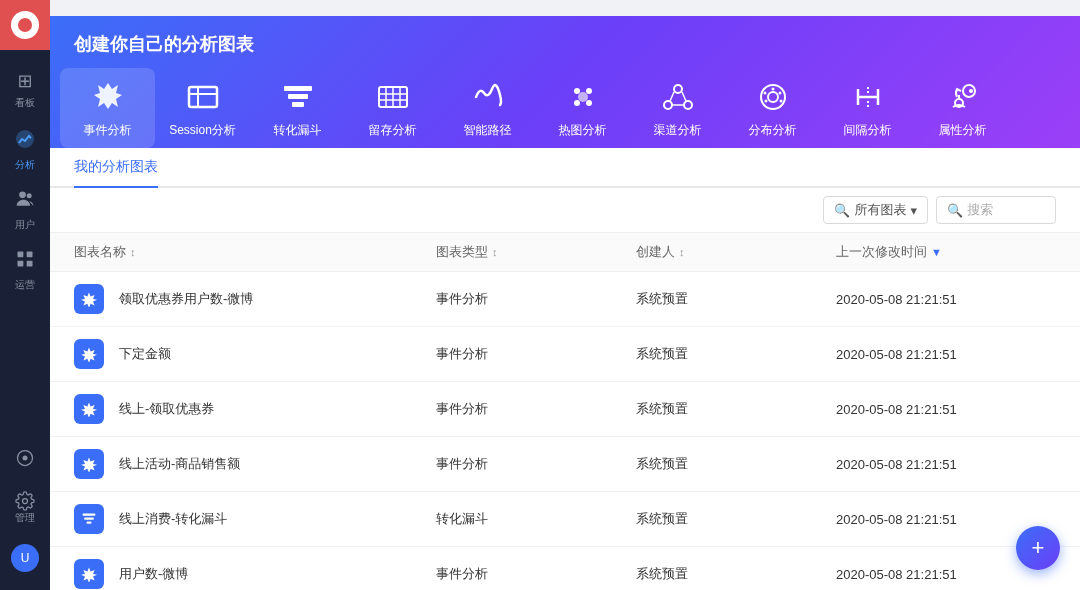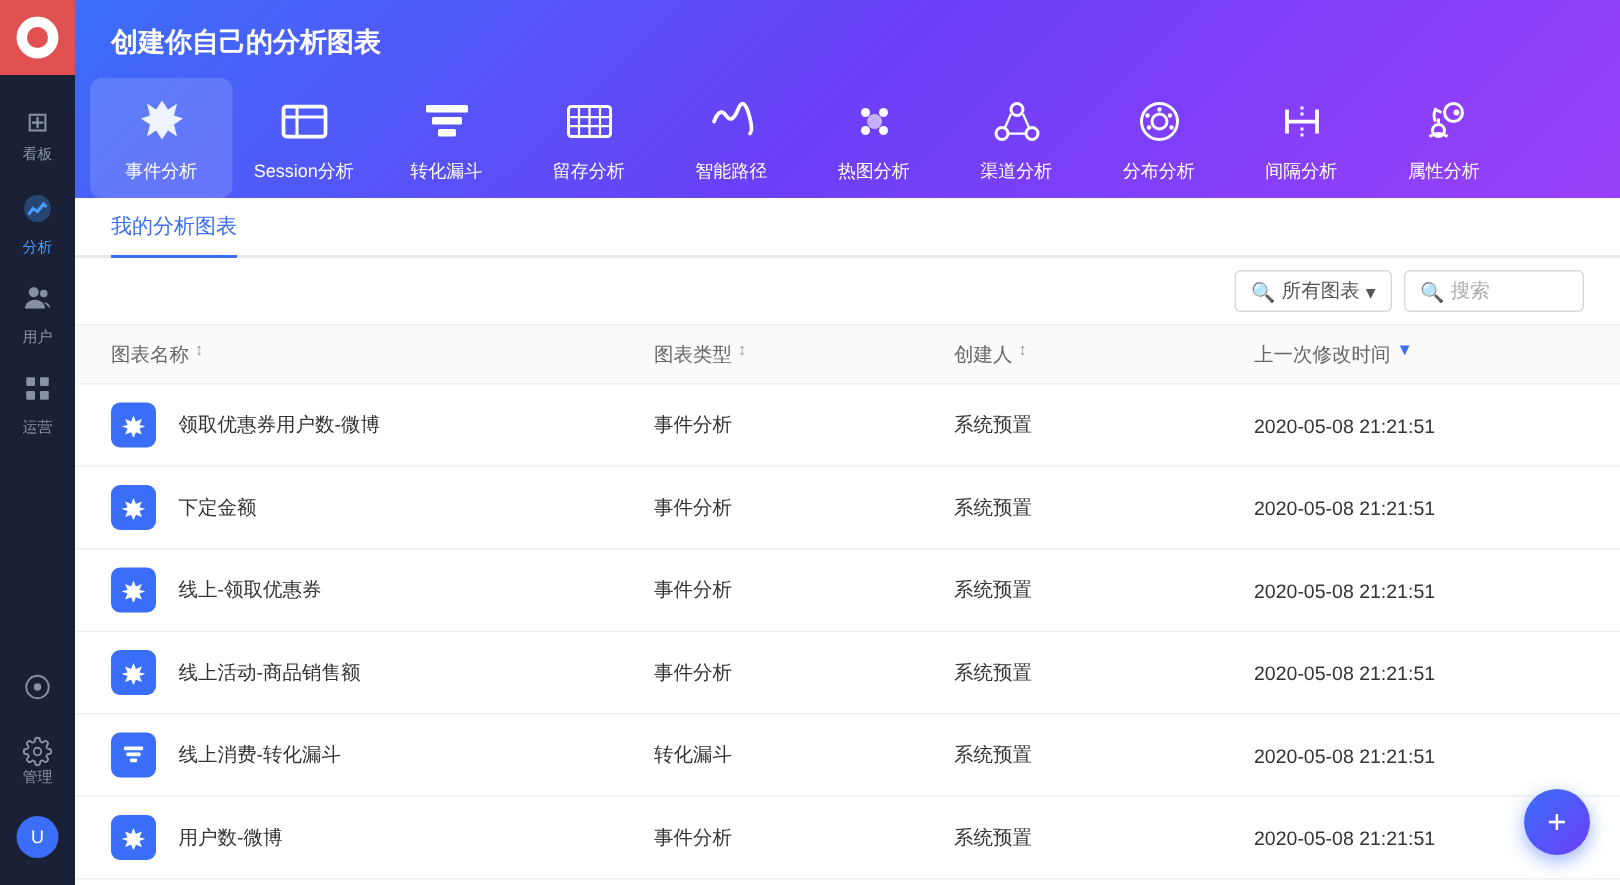--- a/index.html
+++ b/index.html
@@ -89,20 +89,21 @@
       flex-direction: column;
       height: 590px;
       overflow: hidden;
     }
 
     
     .top-header {
       background: linear-gradient(135deg, #3b6ef8 0%, #6b3ff8 50%, #9b3ff8 100%);
       padding: 0;
       flex-shrink: 0;
+      margin-top: 16px;
     }
 
     .header-title {
       color: white;
       font-size: 18px;
       font-weight: bold;
       padding: 16px 24px 12px;
     }
 
     
@@ -210,20 +211,21 @@
       display: grid;
       grid-template-columns: 1fr 200px 200px 220px;
       padding: 10px 24px;
       border-bottom: 1px solid #f0f0f0;
       background: #fafafa;
     }
     .table-header-cell {
       font-size: 13px;
       color: #666;
       display: flex;
+      align-items: center;
       gap: 4px;
     }
     .table-row {
       display: grid;
       grid-template-columns: 1fr 200px 200px 220px;
       padding: 12px 24px;
       border-bottom: 1px solid #f0f0f0;
       align-items: center;
     }
     .table-cell {

